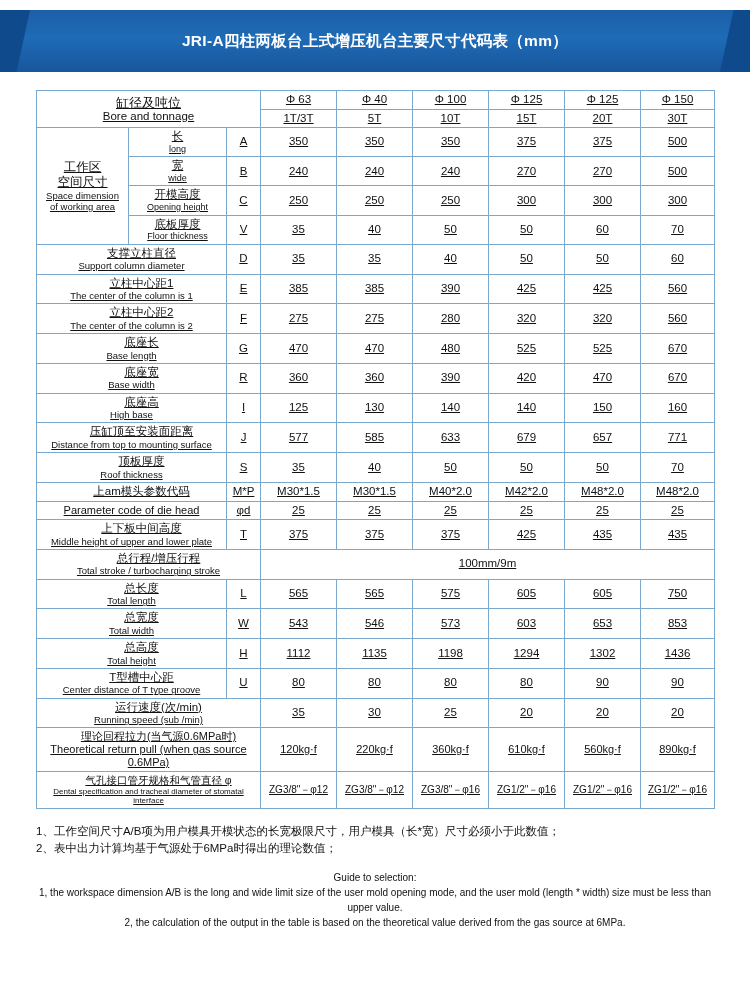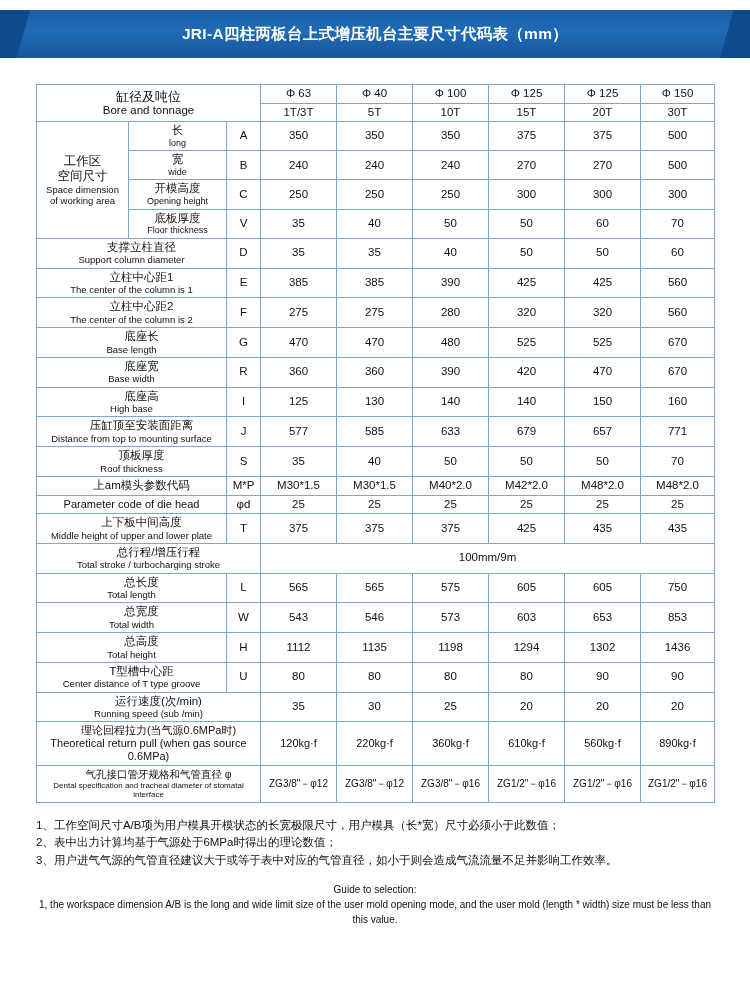--- a/index.html
+++ b/index.html
@@ -18,21 +18,21 @@
   .page {
     width: 750px;
     height: 983px;
     position: relative;
     box-sizing: border-box;
     padding: 0 36px;
   }
   
   .banner {
     margin: 10px -36px 0 -36px;
-    height: 48px;
+    height: 62px;
     background: linear-gradient(to bottom, #1b5fa8 0%, #1f6bb5 45%, #17569c 100%);
     display: flex;
     flex-direction: column;
     align-items: center;
     justify-content: center;
     color: #fff;
     position: relative;
   }
   .banner:before {
     content: "";
@@ -59,22 +59,23 @@
   .banner-en {
     font-size: 11px;
     font-weight: bold;
     line-height: 1.25;
     margin-top: 1px;
   }
   
   table.spec {
     border-collapse: collapse;
     width: 678px;
-    margin-top: 26px;
+    margin-top: 18px;
     table-layout: fixed;
+    text-decoration: underline;
   }
   table.spec td {
     border: 1px solid #7aa8cf;
     text-align: center;
     vertical-align: middle;
     font-size: 11.5px;
     padding: 2px 1px;
     line-height: 1.18;
     background: #fff;
   }
@@ -476,21 +477,21 @@
         <td class="val" style="font-size:10px">ZG1/2"－φ16</td>
         <td class="val" style="font-size:10px">ZG1/2"－φ16</td>
         <td class="val" style="font-size:10px">ZG1/2"－φ16</td>
       </tr>
     </tbody>
   </table>
 
   <div class="notes">
     <div class="line">1、工作空间尺寸A/B项为用户模具开模状态的长宽极限尺寸，用户模具（长*宽）尺寸必须小于此数值；</div>
     <div class="line">2、表中出力计算均基于气源处于6MPa时得出的理论数值；</div>
-    <div class="line">3、用户进气气源的气管直径建议大于或等于表中对应的气管直径，如小于则会造成气流流量不足并影响工作效率。</div>
   </div>
 
   <div class="notes-en">
     <p>Guide to selection:</p>
-    <p>1, the workspace dimension A/B is the long and wide limit size of the user mold opening mode, and the user mold (length * width) size must be less than this value.</p>
+    <p>1, the workspace dimension A/B is the long and wide limit size of the user mold opening mode, and the user mold (length * width) size must be less than upper value.</p>
+    <p>2, the calculation of the output in the table is based on the theoretical value derived from the gas source at 6MPa.</p>
   </div>
 
 </div>
 
 </body></html>

